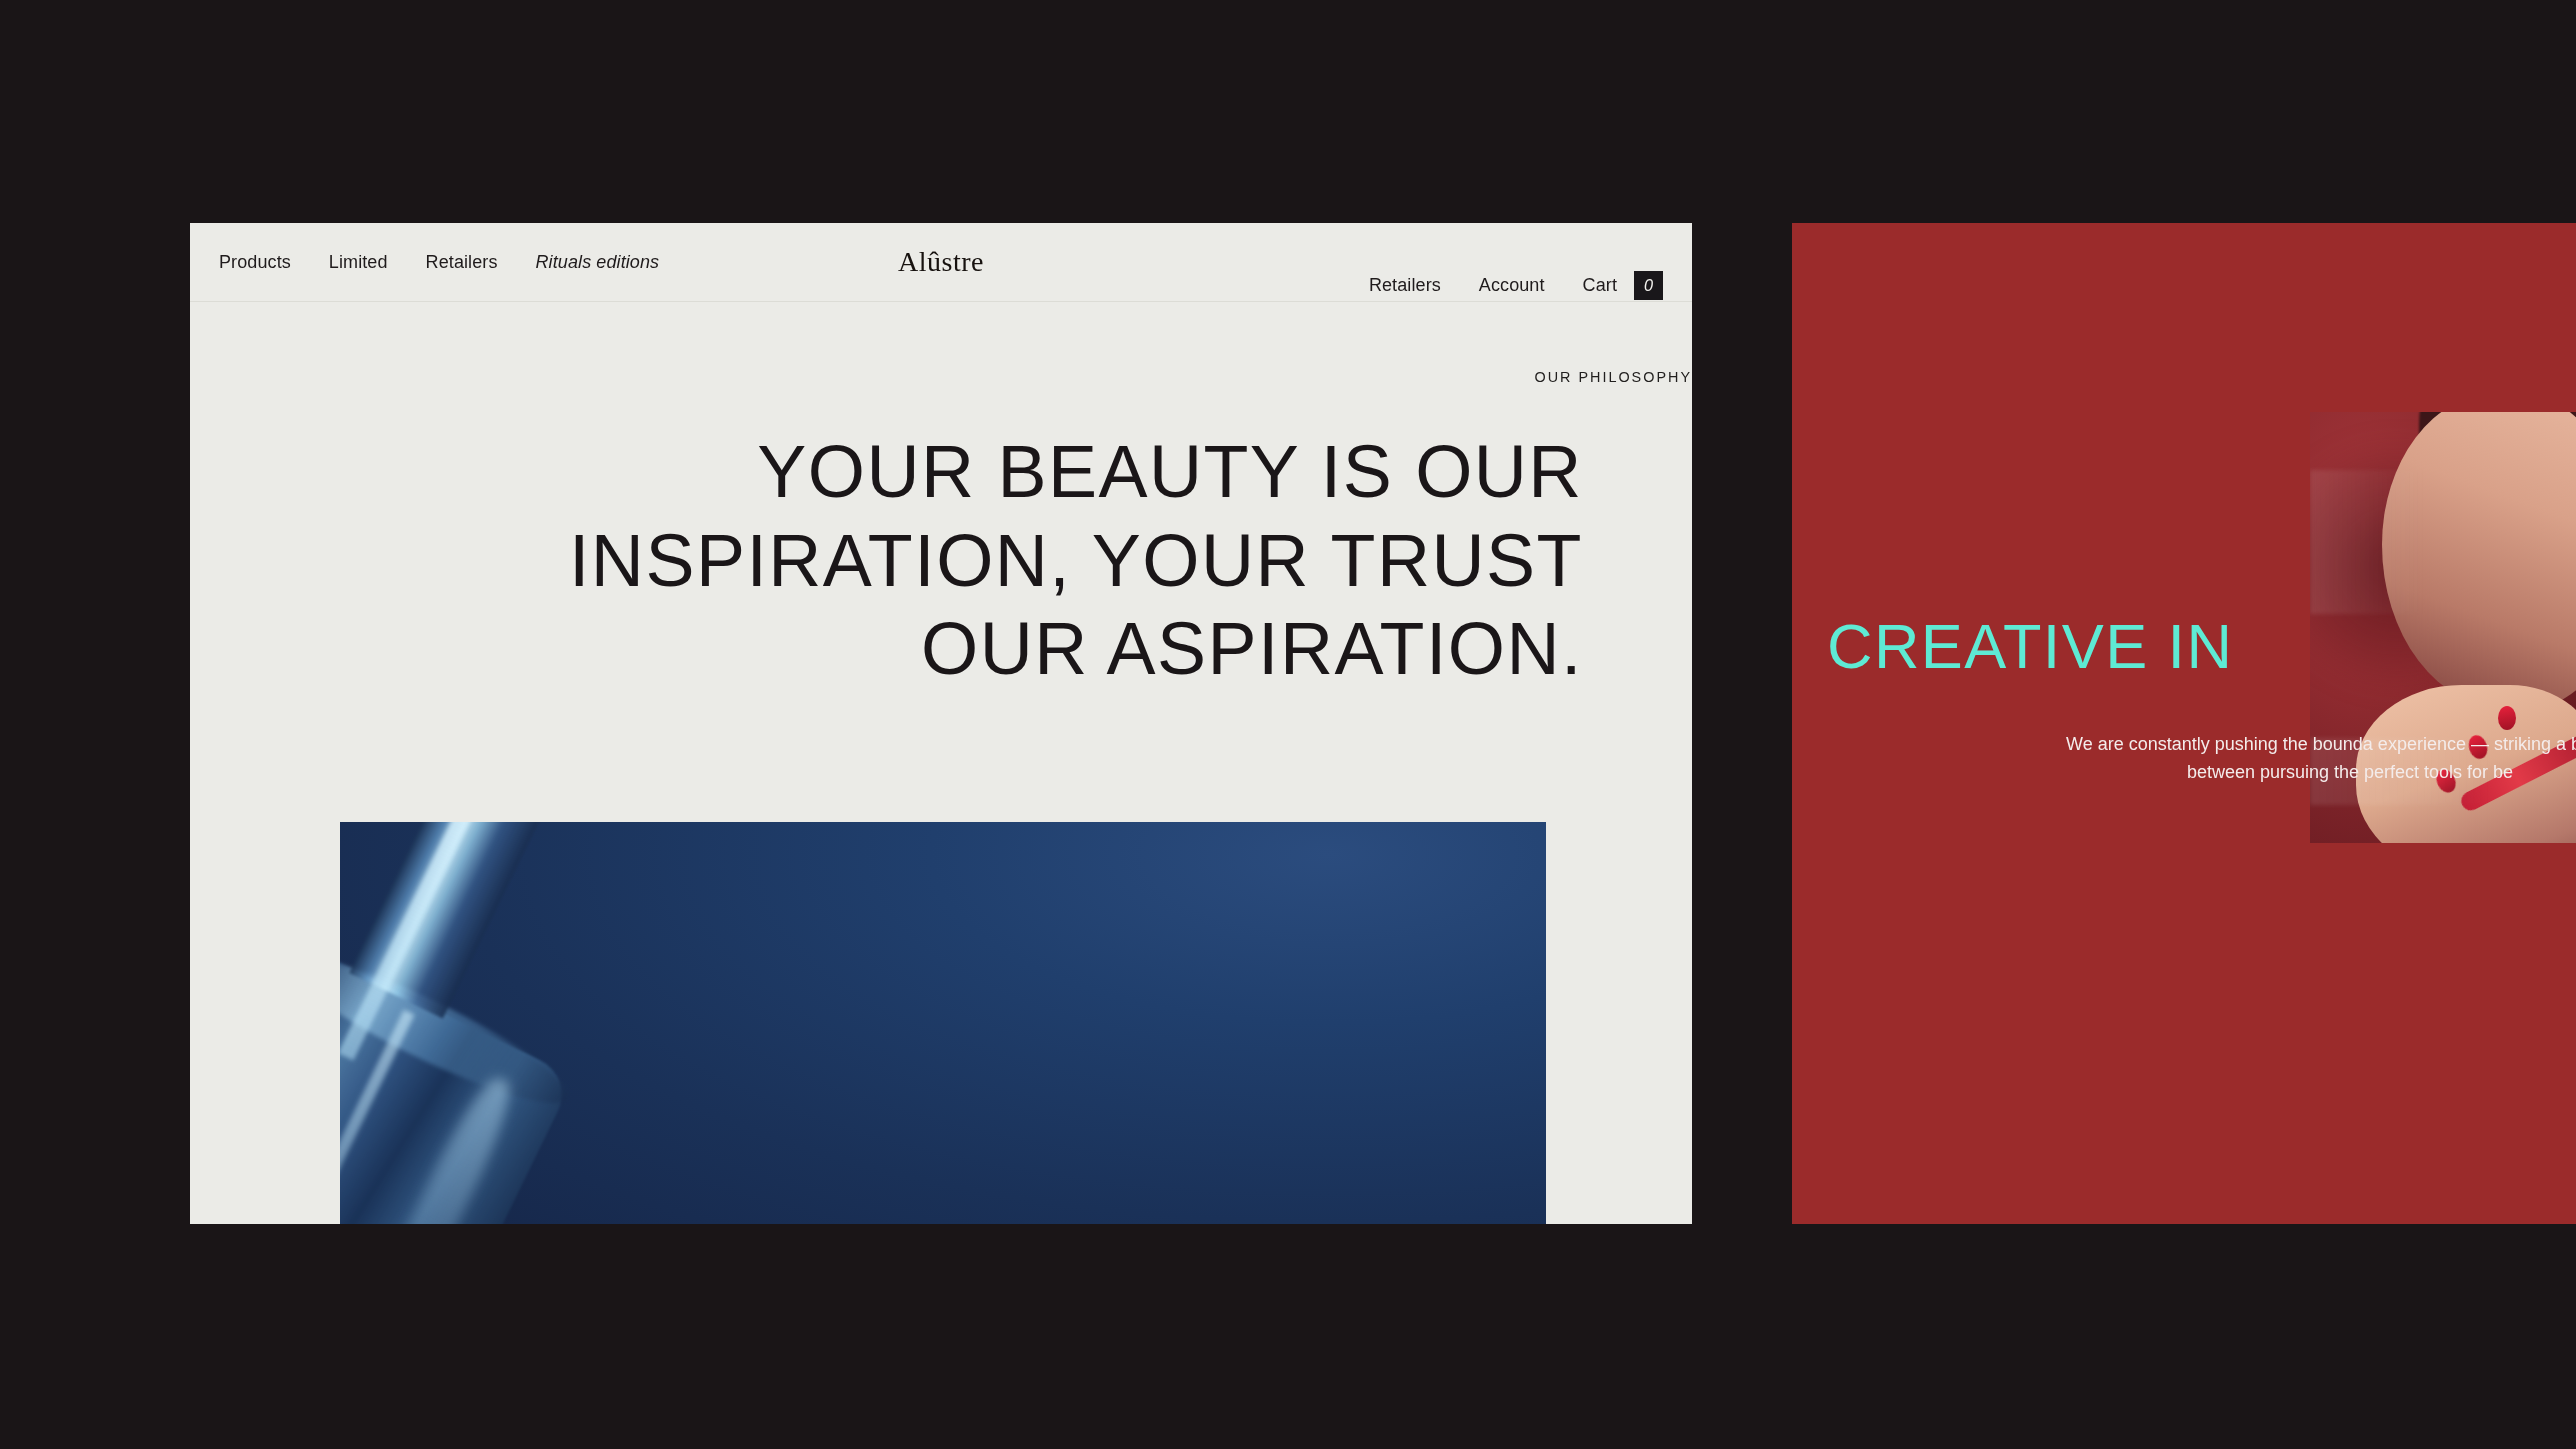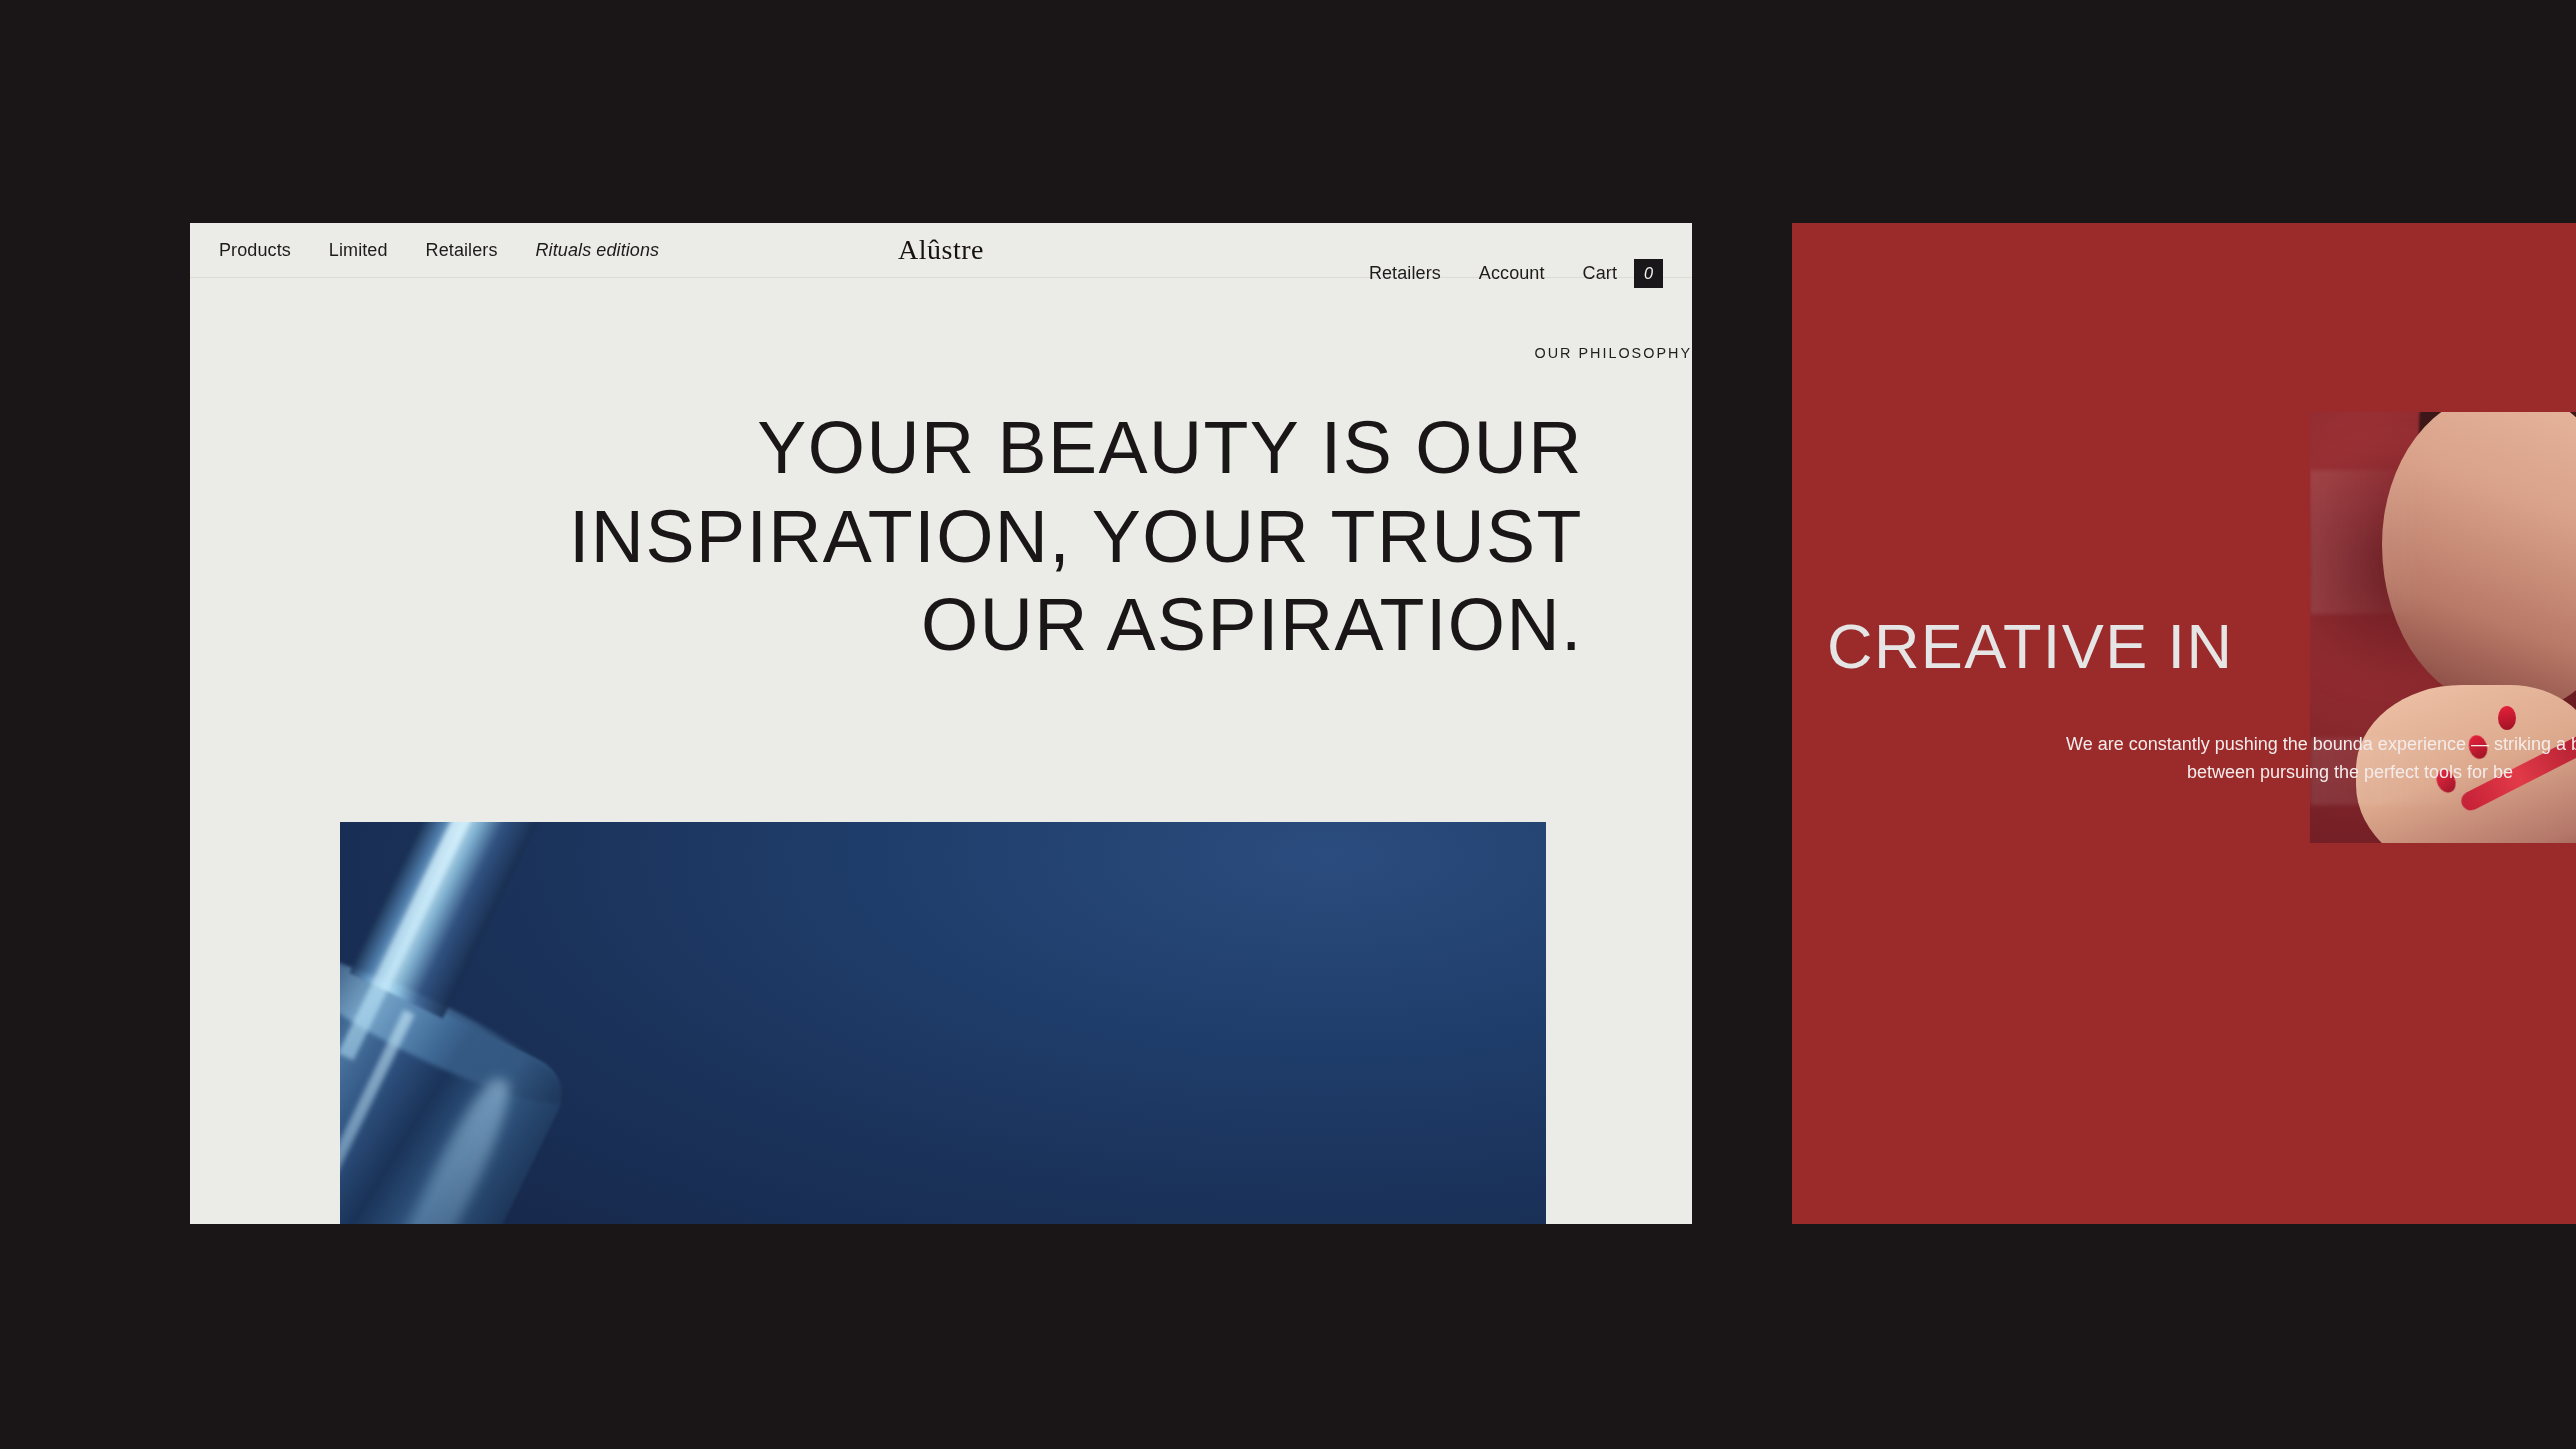--- a/index.html
+++ b/index.html
@@ -27,21 +27,21 @@
     top: 223px;
     width: 1502px;
     height: 1001px;
     background: #ebebe7;
     overflow: hidden;
   }
 
   
   .navbar {
     position: relative;
-    height: 55px;
+    height: 79px;
     border-bottom: 1px solid #dcdcd6;
     display: flex;
     align-items: center;
     padding: 0 29px 0 29px;
   }
 
   .nav-left {
     display: flex;
     align-items: center;
     gap: 38px;
@@ -320,21 +320,21 @@
     filter: blur(1.9px);
   }
 
   .right-title {
     position: absolute;
     left: 35px;
     top: 387px;
     font-size: 63px;
     font-weight: 300;
     letter-spacing: 1.4px;
-    color: #e5e5e5;
+    color: #5eead4;
     white-space: nowrap;
     text-transform: uppercase;
   }
 
   .right-body {
     position: absolute;
     left: 261px;
     top: 508px;
     width: 594px;
     font-size: 18px;

